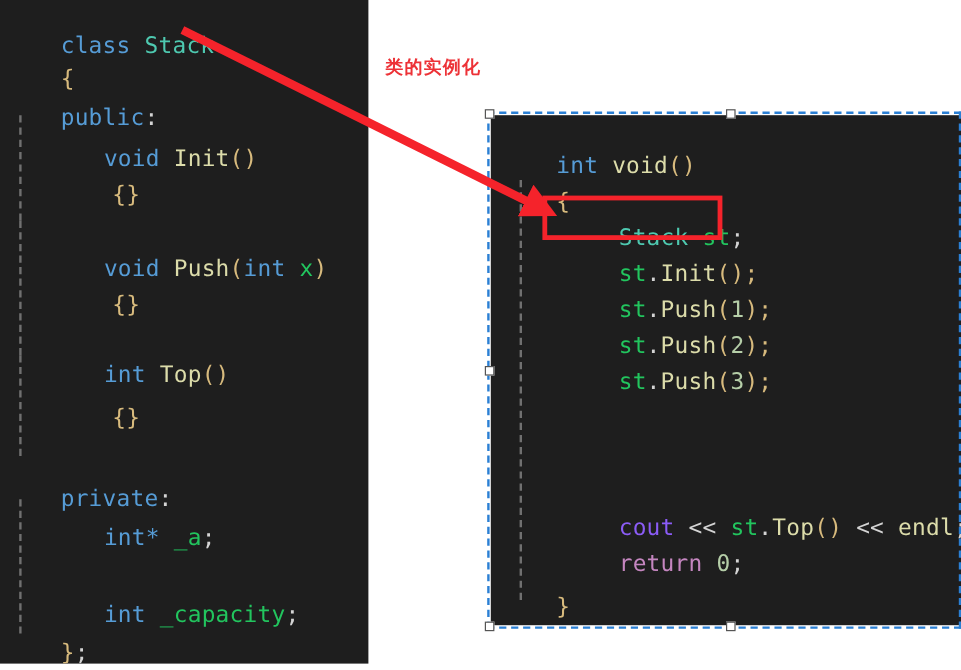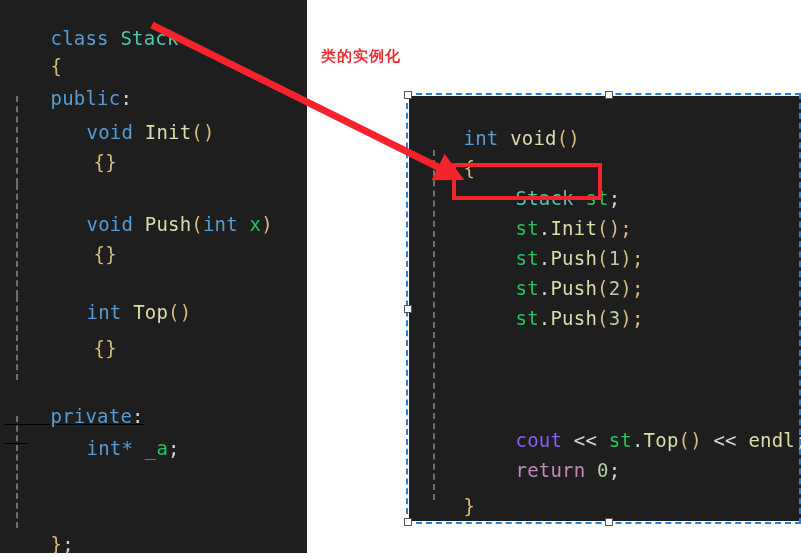--- a/index.html
+++ b/index.html
@@ -168,29 +168,32 @@
   </div>
 
   <div class="line" style="top:284px; padding-left:36px;text-align:right;">
     <span class="kw">int</span><span class="plain"> </span><span class="fn">Top</span><span class="brc">()</span>
   </div>
 
   <div class="line" style="top:320px; padding-left:43px;">
     <span class="brc">{}</span>
   </div>
 
-  <div class="line" style="top:388px;text-decoration:underline;">
+  <div class="line" style="top:388px;">
     <span class="kw">private</span><span class="punc">:</span>
   </div>
 
   <div class="line" style="top:420px; padding-left:36px;">
     <span class="kw">int*</span><span class="plain"> </span><span class="var">_a</span><span class="punc">;</span>
   </div>
 
 
+  <div class="line" style="top:484px; padding-left:36px;">
+    <span class="kw">int</span><span class="plain"> </span><span class="var">_capacity</span><span class="punc">;</span>
+  </div>
 
   <div class="line" style="top:516px;">
     <span class="brc">}</span><span class="punc">;</span>
   </div>
 </div>
 
 <div class="code-panel" id="main-panel">
 
   <div class="guide" style="left:24px; top:54px; height:350px;"></div>
 

